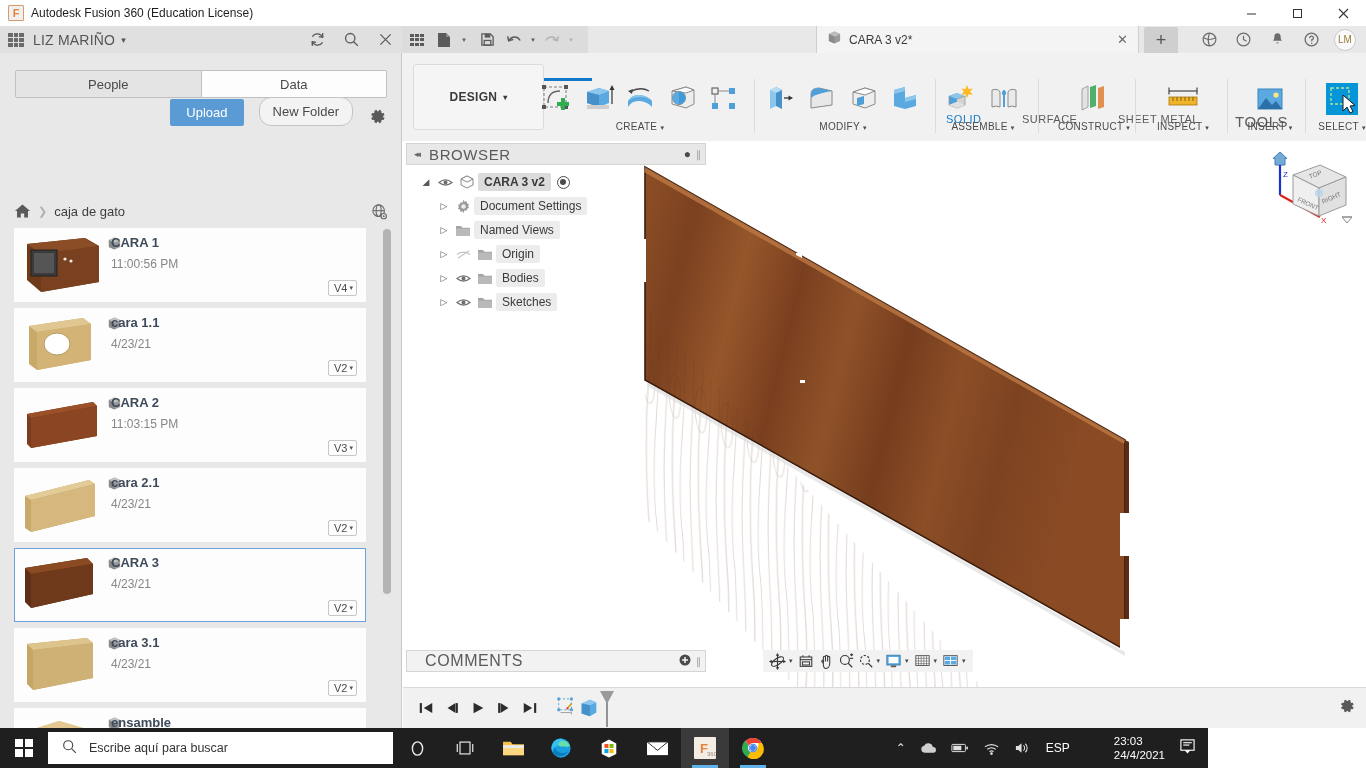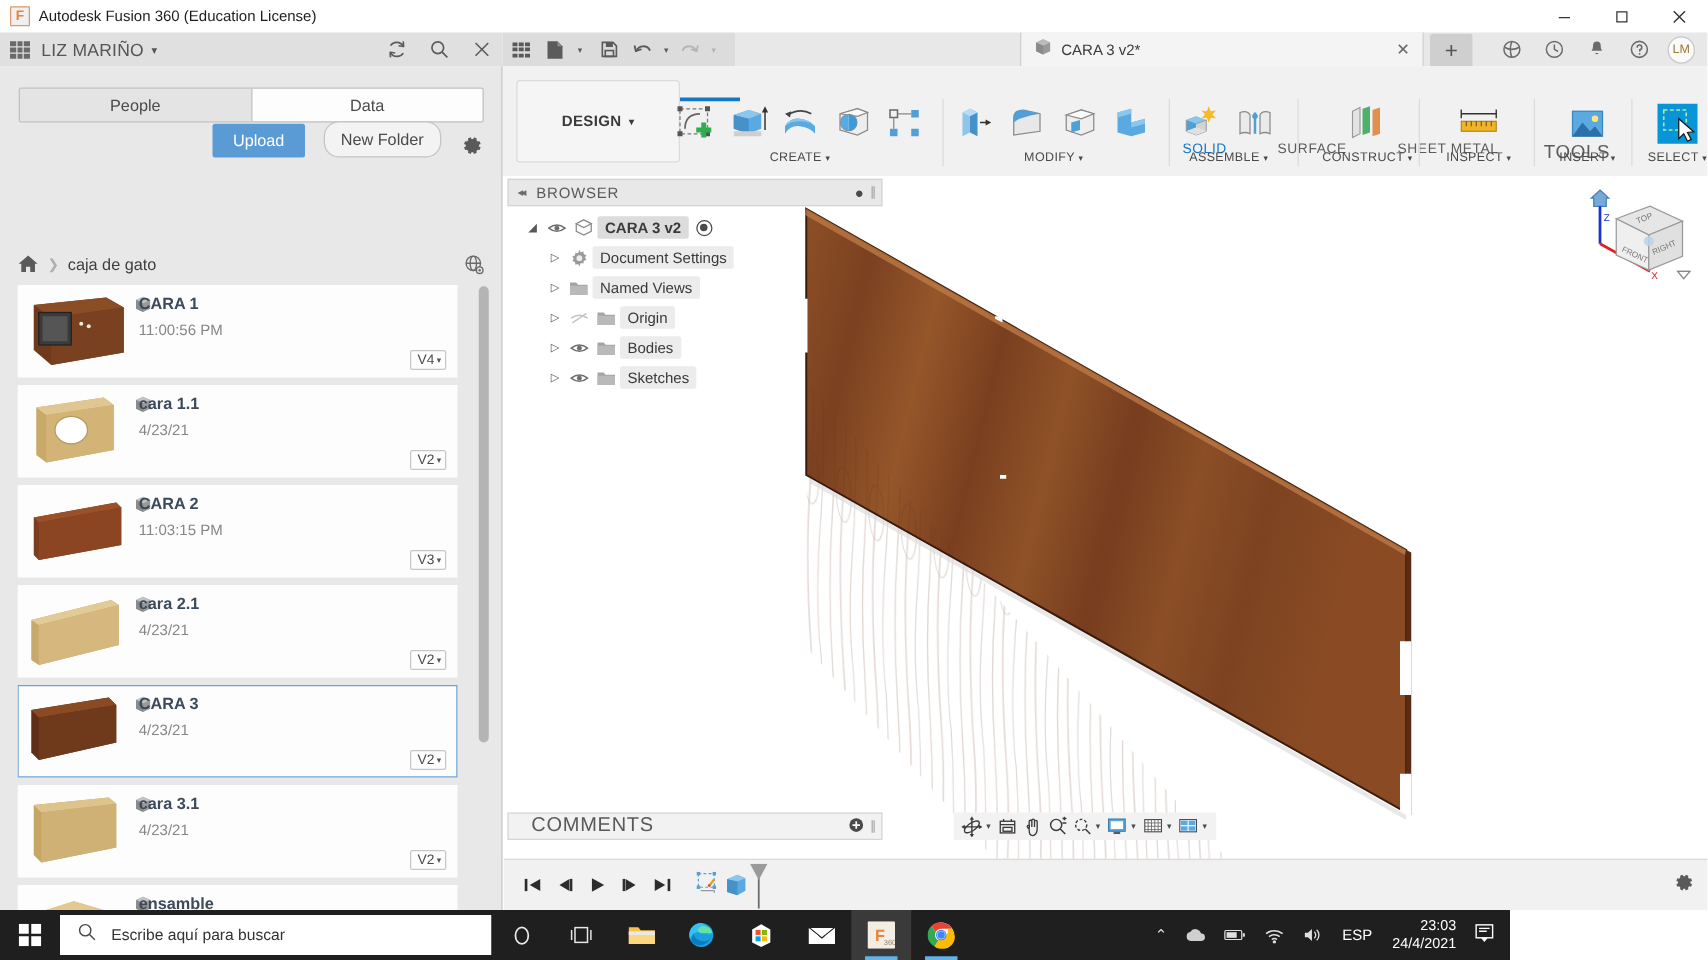--- a/index.html
+++ b/index.html
@@ -124,21 +124,21 @@
   .fi-ver .vc{font-size:7px;color:#555;}
 
   .scrollbar{position:absolute;left:383px;top:176px;width:8px;height:540px;background:#e8e8e8;}
   .scrollthumb{position:absolute;left:0;top:0;width:8px;height:365px;background:#b4b4b4;border-radius:4px;}
 
   
   .browser-panel{position:absolute;left:406px;top:143px;width:300px;height:22px;}
   .browser-hdr{width:300px;height:22px;background:#e8e8e8;border:1px solid #d5d5d5;
                display:flex;align-items:center;}
   .browser-hdr .arrows{margin-left:7px;font-size:9px;color:#6a6a6a;letter-spacing:-2px;}
-  .browser-hdr .btitle{margin-left:10px;font-size:12px;color:#5a5a5a;letter-spacing:.6px;}
+  .browser-hdr .btitle{margin-left:10px;font-size:15px;color:#5a5a5a;letter-spacing:.6px;}
   .browser-hdr .dot{margin-left:auto;margin-right:5px;color:#4a4a4a;font-size:12px;}
   .browser-hdr .grip{margin-right:4px;color:#9a9a9a;font-size:10px;}
 
   .tree{position:absolute;left:418px;top:170px;width:290px;}
   .trow{height:24px;display:flex;align-items:center;position:relative;}
   .tarrow{width:16px;text-align:center;color:#585858;font-size:9px;}
   .teye{width:22px;display:flex;align-items:center;justify-content:center;color:#6f6f6f;}
   .ticon{width:22px;display:flex;align-items:center;justify-content:center;}
   .tlabel{font-size:12px;color:#3a3a3a;padding:2px 6px;background:#ececec;border-radius:2px;}
   .trow.root .tlabel{font-weight:bold;color:#3a3a3a;background:#dcdcdc;}
@@ -178,21 +178,21 @@
              margin-left:0;}
   .tb-search .sicon{margin-left:14px;color:#555;}
   .tb-search .stext{margin-left:12px;font-size:12.5px;color:#333;}
   .tb-apps{display:flex;align-items:center;height:40px;}
   .tb-app{width:48px;height:40px;display:flex;align-items:center;justify-content:center;position:relative;}
   .tb-app.active{background:#3a3a3a;}
   .tb-app .underline{position:absolute;bottom:0;left:11px;width:26px;height:3px;background:#5fb3e8;}
   .tray{margin-left:auto;display:flex;align-items:center;height:40px;color:#e4e4e4;}
   .tray-ic{padding:0 7px;display:flex;align-items:center;font-size:12px;color:#e0e0e0;}
   .tray-lang{font-size:12px;color:#fff;padding:0 8px;}
-  .tray-clock{font-size:11.5px;color:#fff;text-align:right;line-height:14px;padding:0 8px;}
+  .tray-clock{font-size:11.5px;color:#fff;text-align:left;line-height:14px;padding:0 8px;margin-left:28px;}
   .tray-notif{padding:0 12px 0 6px;color:#fff;}
 </style>
 </head>
 <body>
 
 <div id="app">
 
   <div class="titlebar">
     <div class="tb-appicon">F</div>
     <div class="tb-title">Autodesk Fusion 360 (Education License)</div>

